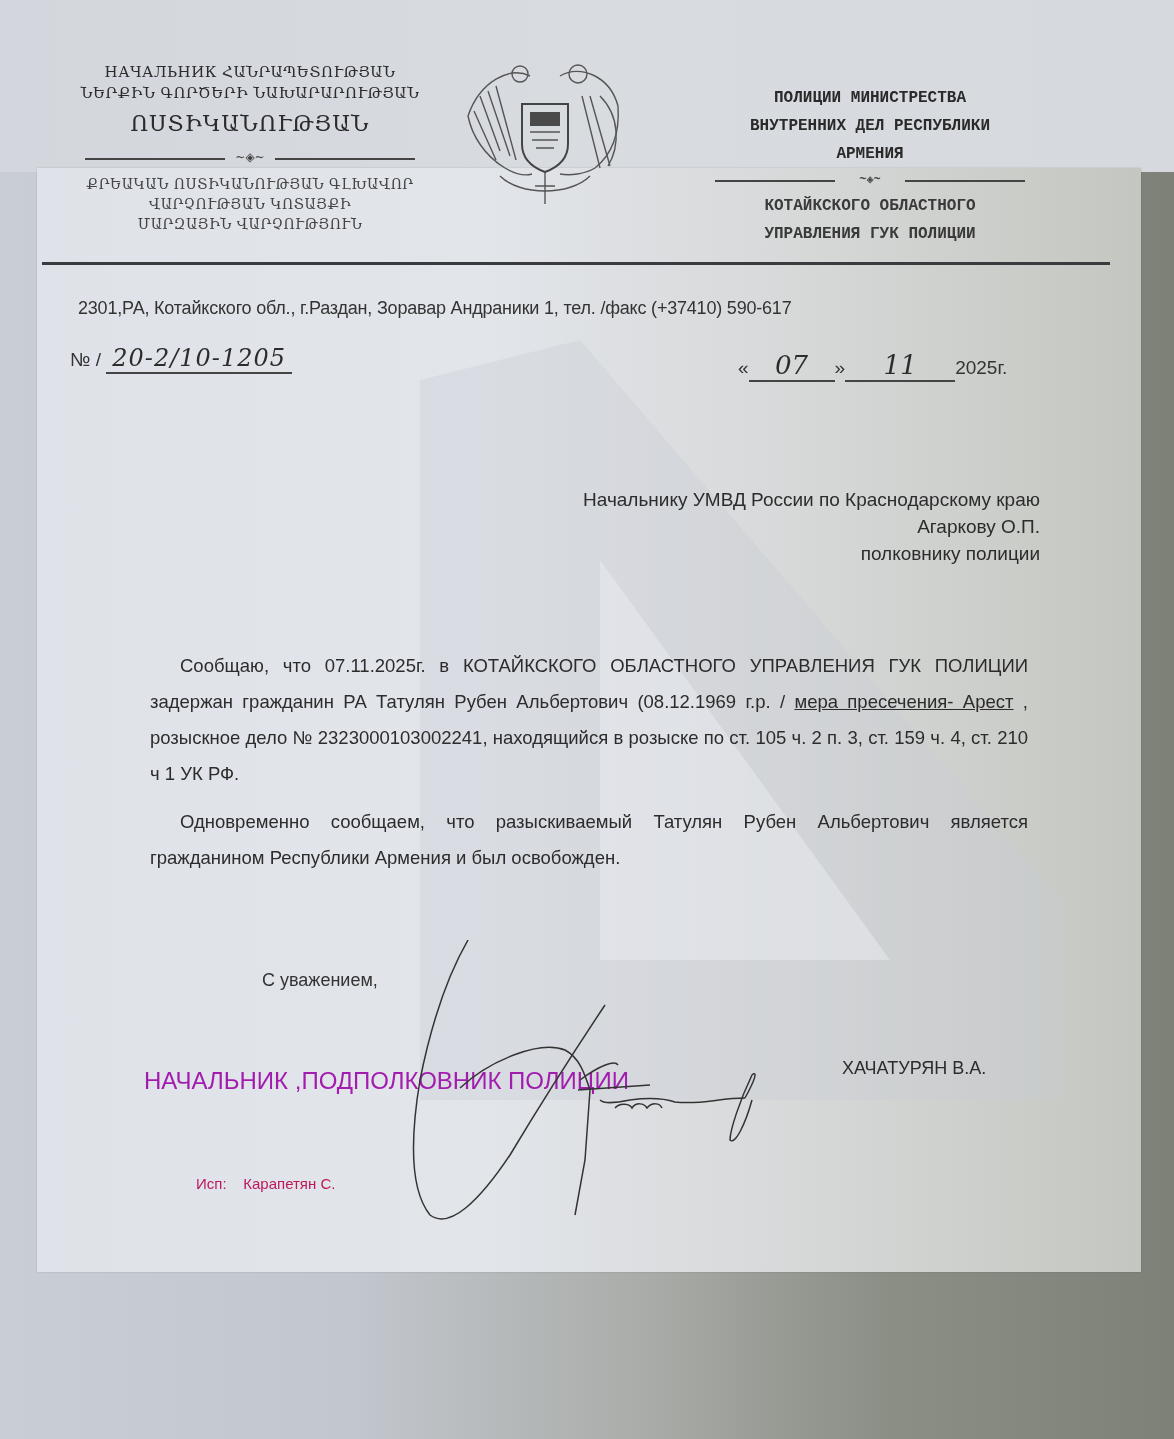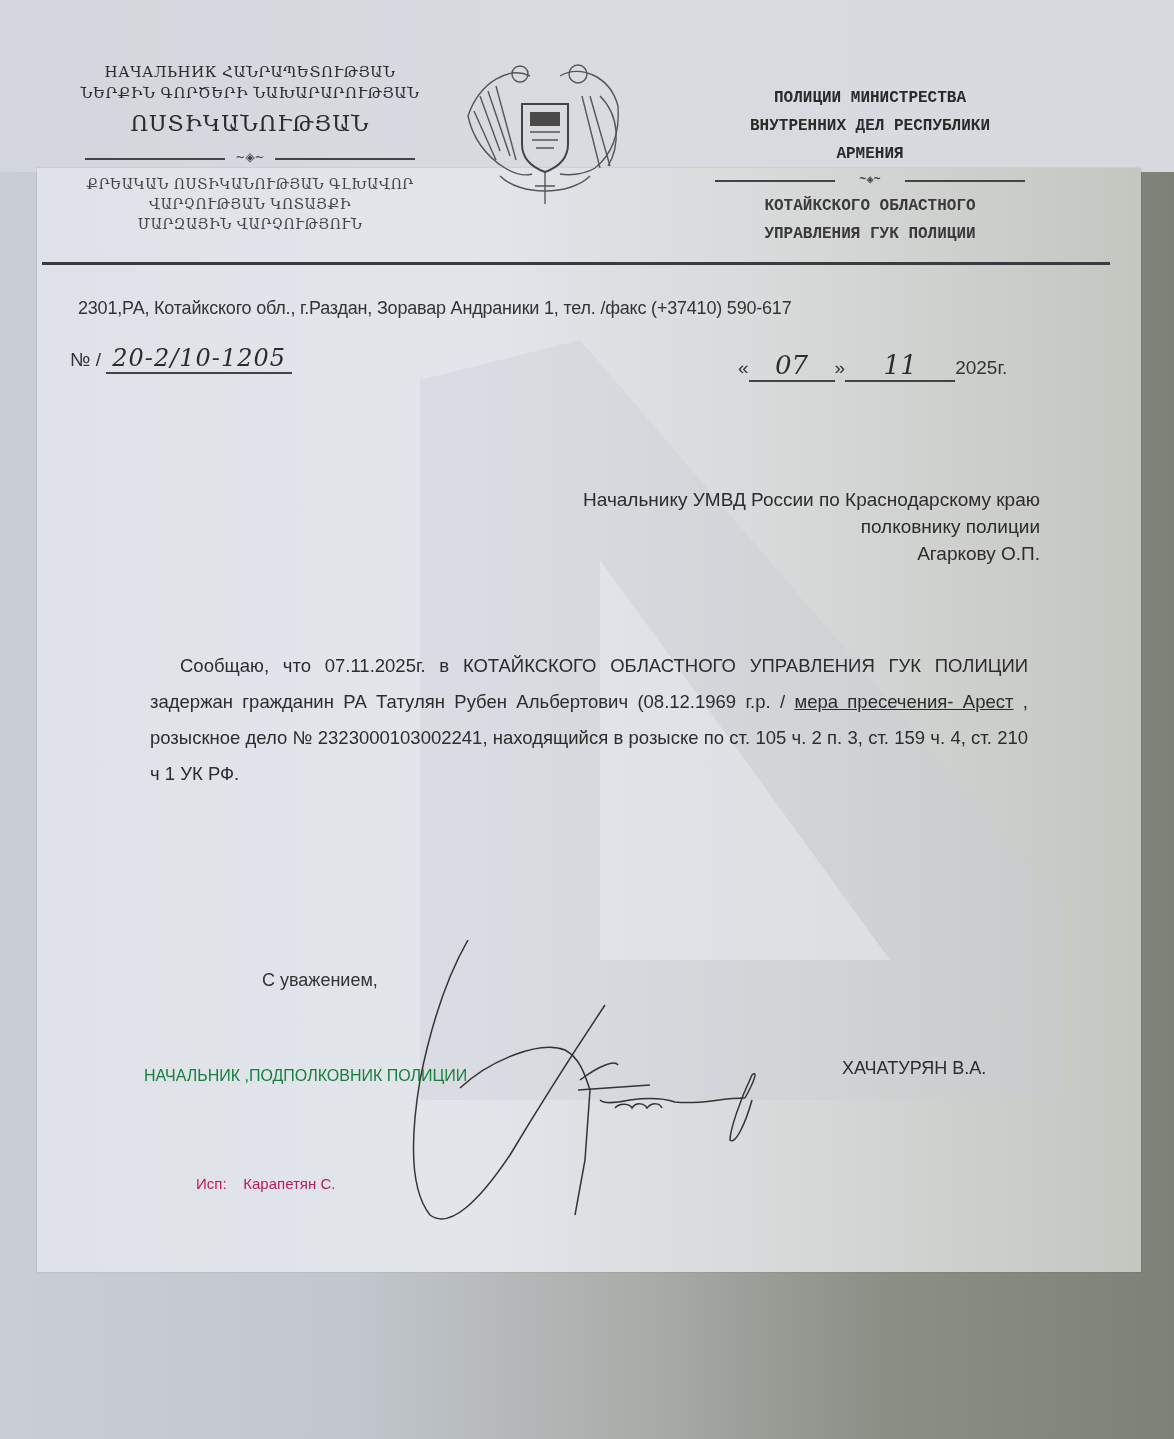--- a/index.html
+++ b/index.html
@@ -68,21 +68,21 @@
   }
   .body-text {
     position:absolute; left:138px; top:636px; width:902px; font-size:18.5px; line-height:36px; color:#2c2c2c;
     font-family:"Liberation Sans", sans-serif; text-align:justify;
   }
   .body-text p { margin:12px; }
   .body-text .indent { text-indent:30px; }
   .body-text .u { text-decoration:underline; }
   .body-text .p2 { margin-top:2px; }
   .closing { position:absolute; left:262px; top:970px; font-size:18px; color:#333; }
-  .sign-title { position:absolute; left:144px; top:1067px; font-size:16px; color:#15803d; }
+  .sign-title { position:absolute; left:144px; top:1067px; font-size:24px; color:#a21caf; }
   .sign-name { position:absolute; left:842px; top:1058px; font-size:18px; color:#2c2c2c; }
   .executor { position:absolute; left:196px; top:1128px; font-size:15px; color:#be185d;margin-top:47px; }
   .signature { position:absolute; left:400px; top:940px; width:400px; height:290px; pointer-events:none; }
 </style>
 </head>
 <body>
 
 <div class="topbar"></div>
 <div class="paper-top"></div>
 <div class="paper-panel"></div>
@@ -148,26 +148,27 @@
   <span>№ /</span>
   <span class="hand">20-2/10-1205</span>
 </div>
 
 <div class="date">
   <span>«</span><span class="hand d">07</span><span>»</span><span class="hand m">11</span><span>2025г.</span>
 </div>
 
 <div class="addressee">
   <div>Начальнику  УМВД России по Краснодарскому краю</div>
+  <div>Агаркову О.П.</div>
   <div>полковнику полиции</div>
-  <div>Агаркову О.П.</div>
 </div>
 
 <div class="body-text">
   <p class="indent"><span>Сообщаю, что 07.11.2025г. в КОТАЙКСКОГО  ОБЛАСТНОГО УПРАВЛЕНИЯ  ГУК ПОЛИЦИИ  задержан гражданин  РА Татулян Рубен Альбертович  (08.12.1969 г.р. / </span><span class="u">мера  пресечения- Арест</span><span> ,  розыскное дело № 2323000103002241, находящийся в розыске  по  ст. 105 ч. 2 п. 3, ст. 159 ч. 4, ст. 210 ч 1 УК РФ.</span></p>
+  <p class="indent p2">Одновременно  сообщаем,  что  разыскиваемый  Татулян  Рубен  Альбертович является гражданином Республики Армения и  был освобожден.</p>
 </div>
 
 <div class="closing">С уважением,</div>
 
 <div class="sign-title">НАЧАЛЬНИК ,ПОДПОЛКОВНИК ПОЛИЦИИ</div>
 <div class="sign-name">ХАЧАТУРЯН В.А.</div>
 <div class="executor">
   <span>Исп:</span>
   &nbsp;&nbsp;
   <span>Карапетян С.</span>

